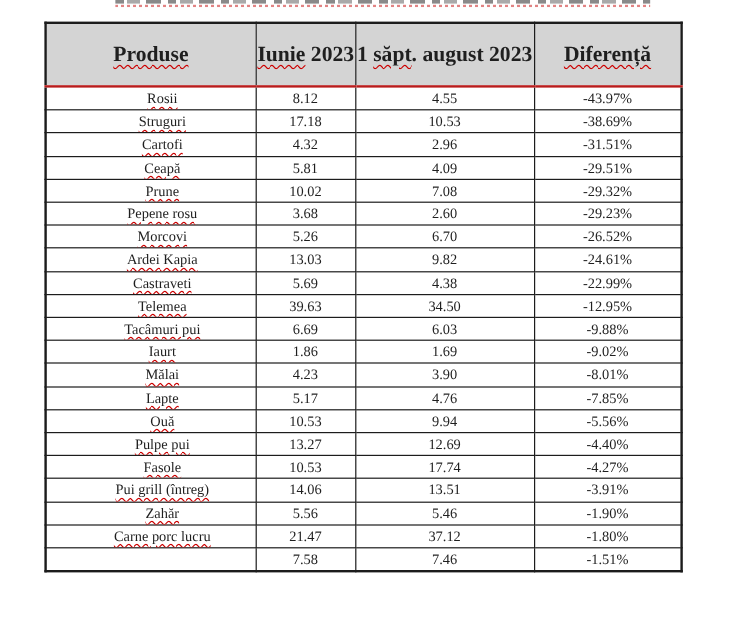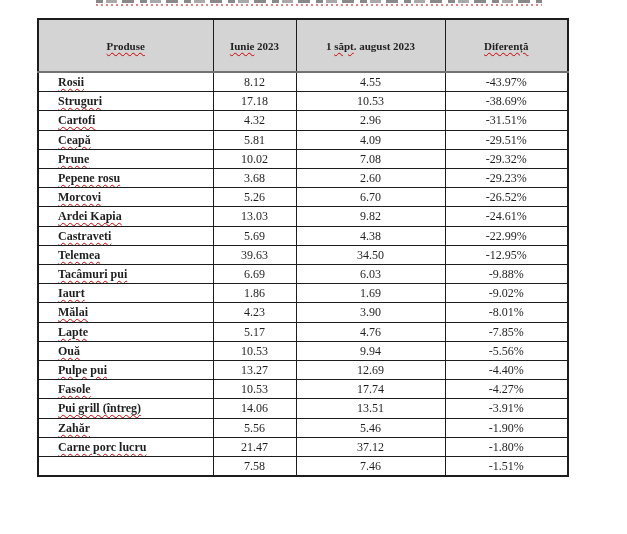--- a/index.html
+++ b/index.html
@@ -54,36 +54,36 @@
     border: 1px solid #1c1c1c;
     font-size: 12px;
     color: #1f1f1f;
     overflow: hidden;
     white-space: nowrap;
   }
   thead th {
     height: 49px;
     background: var(--header-bg, #d4d4d4);
     font-weight: bold;
-    font-size: 11px;
+    font-size: 18px;
     text-align: center;
     vertical-align: middle;
-    border-bottom: 2px solid #737373;
+    border-bottom: 2px solid #b91c1c;
   }
   tbody td {
     height: 18.2px;
     padding: 0;
     text-align: center;
     vertical-align: middle;
     line-height: 18.2px;
   }
   tbody td.product {
-    text-align: left;
+    text-align: center;
     padding-left: 19px;
-    font-weight: bold;
+    font-weight: normal;
   }
   .misspell {
     text-decoration-line: underline;
     text-decoration-style: wavy;
     text-decoration-color: var(--squiggle, #cc0000);
     text-decoration-thickness: 1px;
     text-underline-offset: 2px;
   }
 </style>
 </head>

